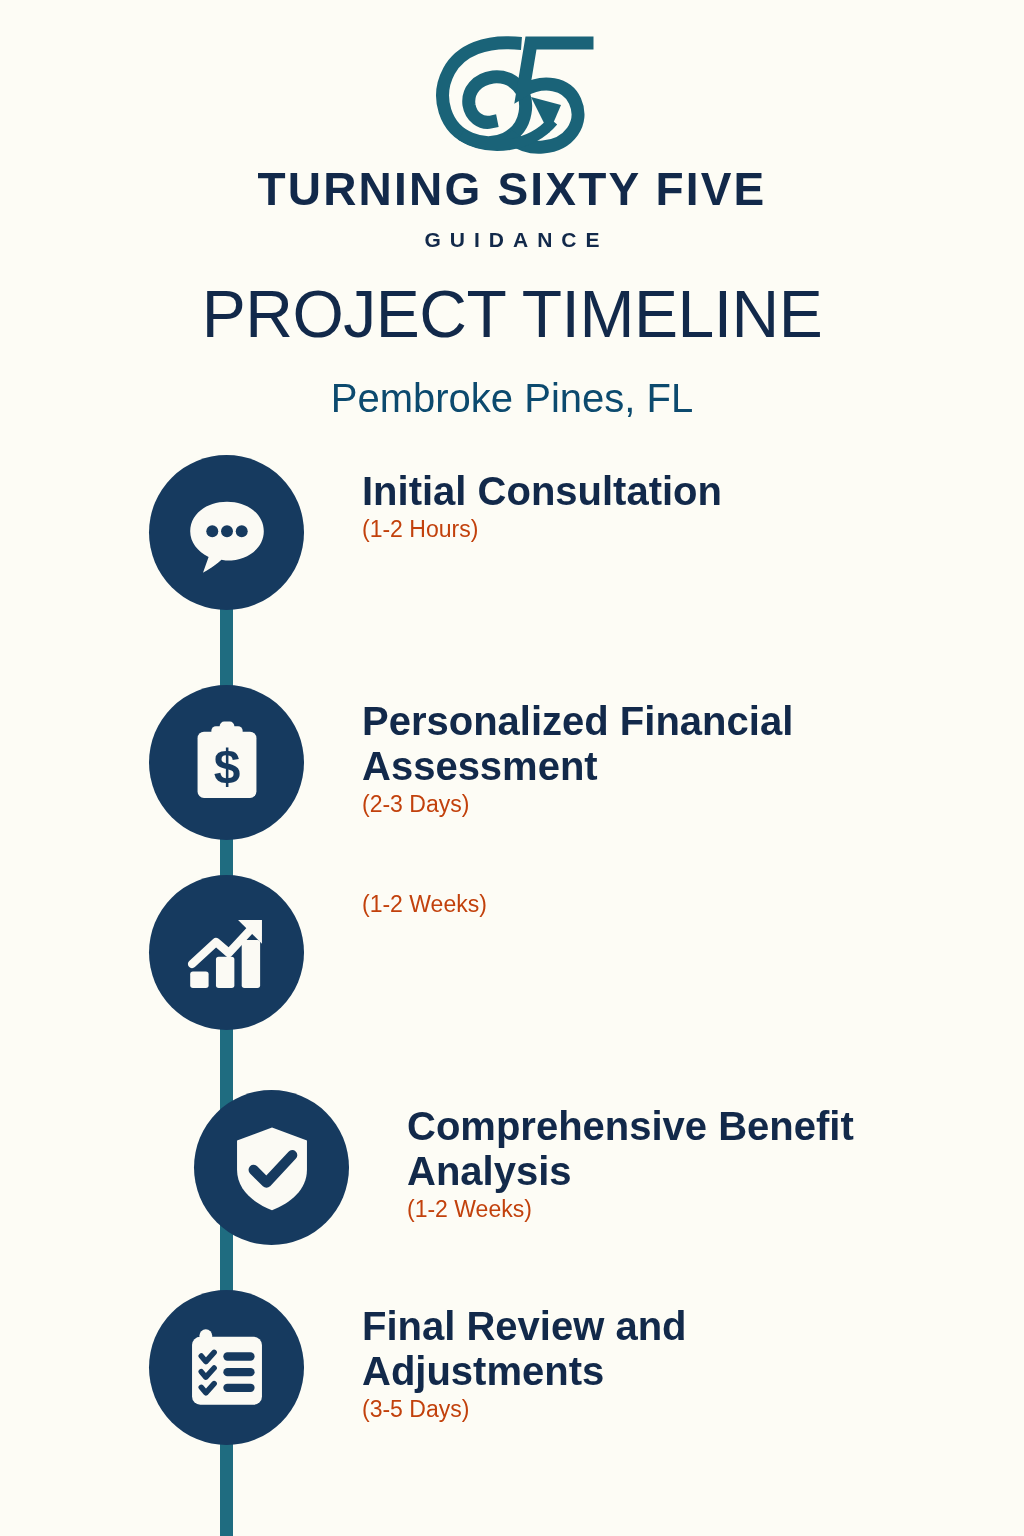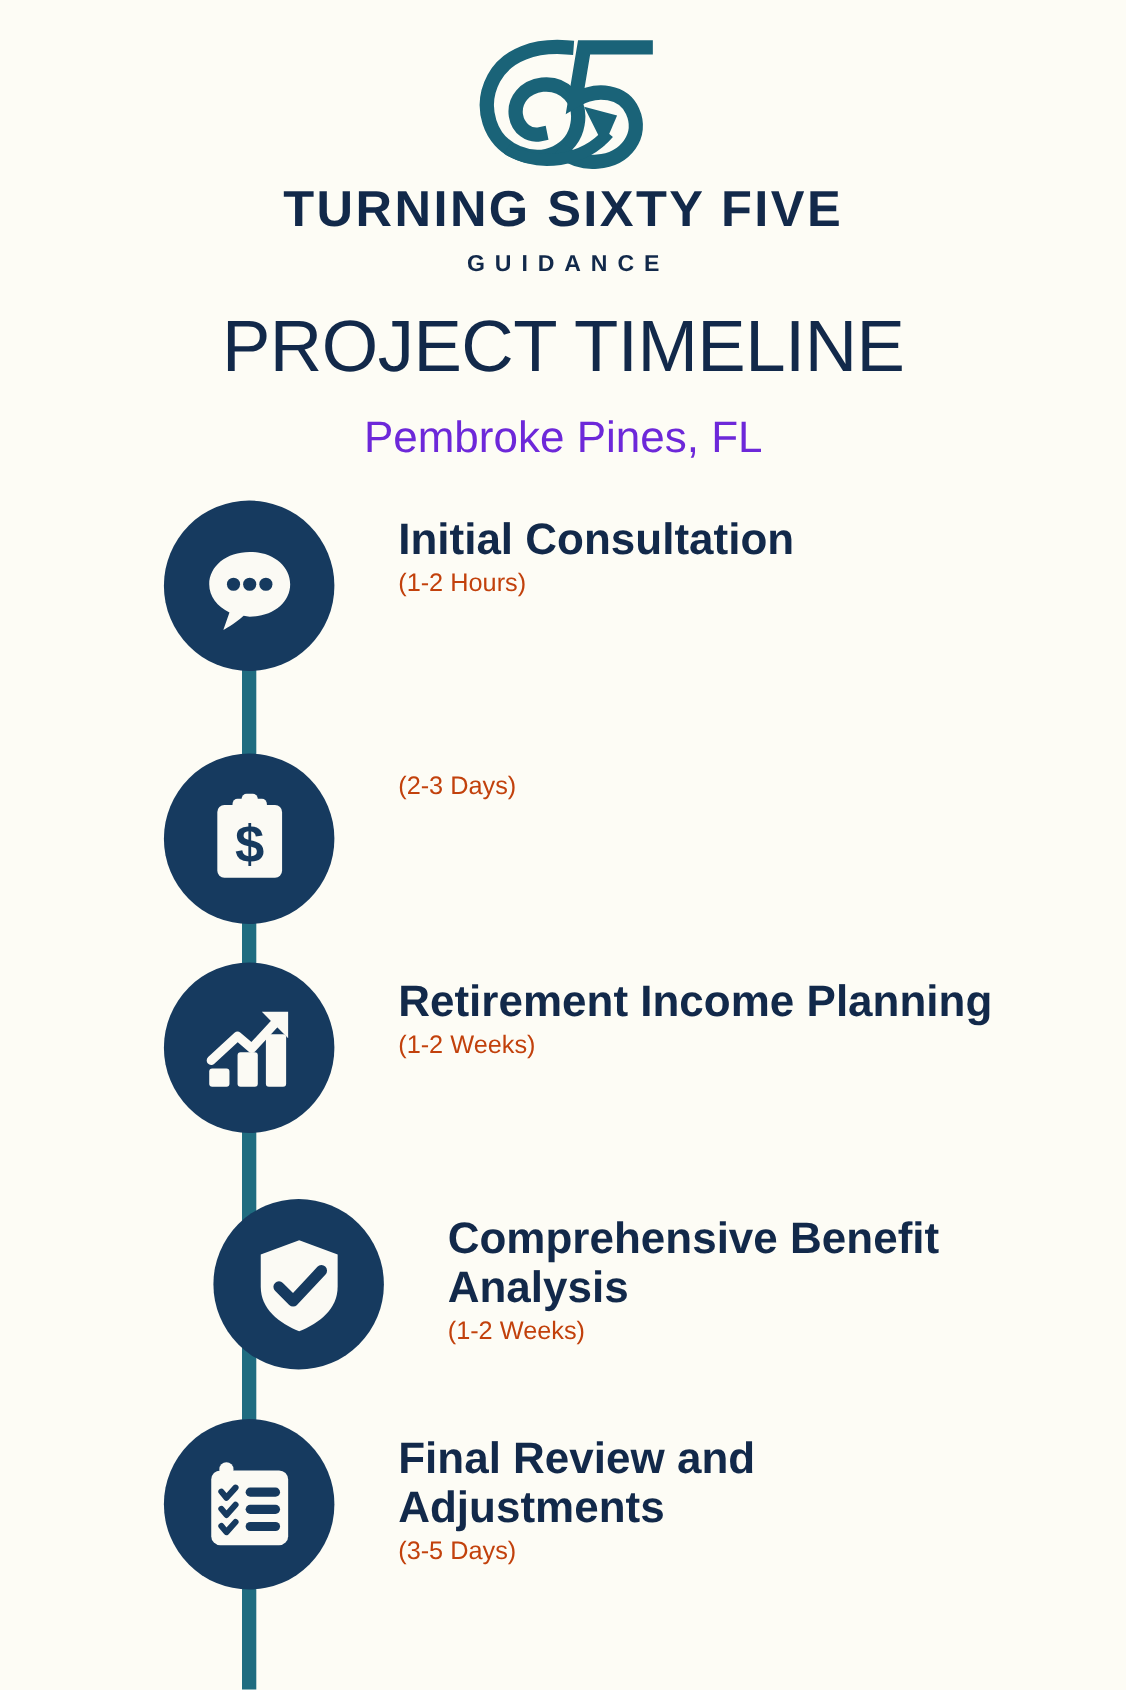--- a/index.html
+++ b/index.html
@@ -62,21 +62,21 @@
     line-height: 1;
   }
   .page-subtitle {
     position: absolute;
     top: 378px;
     left: 0;
     width: 1024px;
     text-align: center;
     font-size: 40px;
     font-weight: 400;
-    color: #6d28d9;
+    color: #0c4a6e;
     line-height: 1;
   }
 
   
   .timeline {
     position: absolute;
     top: 455px;
     left: 12px;
     width: 1024px;
   }
@@ -193,38 +193,38 @@
       <div class="step-circle">
         <svg viewBox="0 0 100 100">
           <rect x="18" y="16" width="64" height="72" rx="7" fill="#fbfaf4"></rect>
           <path d="M38 10 h24 a5 5 0 0 1 5 5 v9 h-34 v-9 a5 5 0 0 1 5 -5 z" fill="#fbfaf4"></path>
           <rect x="42" y="5" width="16" height="11" rx="5" fill="#fbfaf4"></rect>
           <text x="50" y="72" font-family="'Liberation Sans',sans-serif" font-size="52" font-weight="700" fill="#163a5f" text-anchor="middle">$</text>
         </svg>
       </div>
     </div>
     <div class="step-text">
+      <div class="step-title">Personalized Financial Assessment</div>
       <div class="step-duration">(2-3 Days)</div>
     </div>
   </div>
 
   <div class="step step-2">
     <div class="step-icon-wrap">
       <div class="step-circle">
         <svg viewBox="0 0 100 100">
           <rect x="10" y="70" width="20" height="18" rx="3" fill="#fbfaf4"></rect>
           <rect x="38" y="54" width="20" height="34" rx="3" fill="#fbfaf4"></rect>
           <rect x="66" y="36" width="20" height="52" rx="3" fill="#fbfaf4"></rect>
           <path d="M12 62 L38 38 L52 50 L78 22" fill="none" stroke="#fbfaf4" stroke-width="9" stroke-linecap="round" stroke-linejoin="round"></path>
           <path d="M62 14 L88 14 L88 40 Z" fill="#fbfaf4"></path>
         </svg>
       </div>
     </div>
     <div class="step-text">
-      <div class="step-title">Retirement Income Planning</div>
       <div class="step-duration">(1-2 Weeks)</div>
     </div>
   </div>
 
   <div class="step step-3">
     <div class="step-icon-wrap">
       <div class="step-circle">
         <svg viewBox="0 0 100 100">
           <path d="M50 6 L88 20 L88 52 C88 74, 70 88, 50 96 C30 88, 12 74, 12 52 L12 20 Z" fill="#fbfaf4"></path>
           <path d="M30 52 L44 66 L72 36" fill="none" stroke="#163a5f" stroke-width="11" stroke-linecap="round" stroke-linejoin="round"></path>

